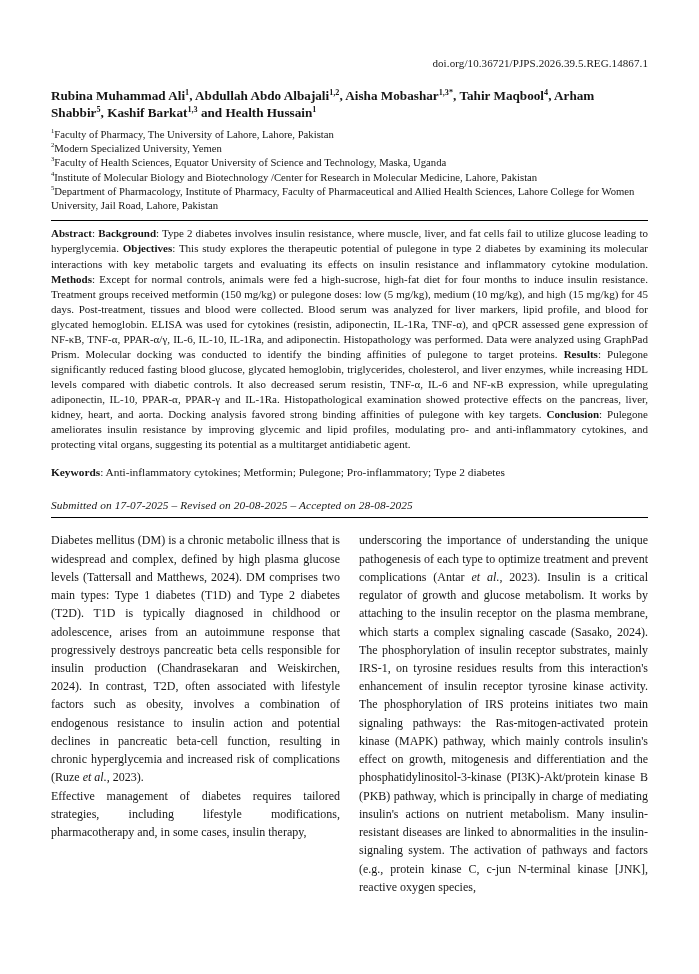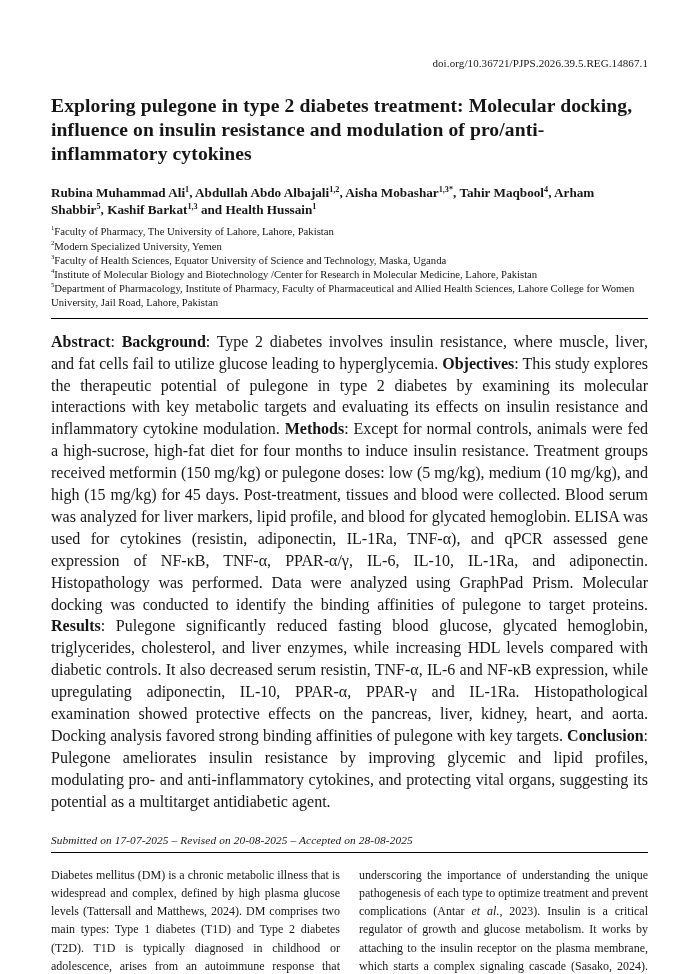--- a/index.html
+++ b/index.html
@@ -25,22 +25,22 @@
   }
 
   .authors { margin-top:19px; font-size:13.2px; font-weight:bold; line-height:1.25; }
 
   .affiliations { margin-top:6px; font-size:10.7px; line-height:1.33; }
   .affiliation-line { display:block; }
 
   .rule-thick { border:none; border-top:1.6px solid #000; margin-top:8px; }
 
   .abstract {
-    margin-top:12px;
-    font-size:16px; line-height:1.37; text-align:justify;
+    margin-top:5px;
+    font-size:11px; line-height:1.37; text-align:justify;
   }
 
   .keywords { margin-top:14px; font-size:11.35px; }
 
   .dates { margin-top:21px; font-size:11.35px; font-style:italic; letter-spacing:0.1px; }
 
   .rule-mid { border:none; border-top:1.6px solid #000; margin-top:6px; }
 
   .columns { display:flex; gap:19px; margin-top:13px; }
   .col { flex:1; font-size:12px; line-height:1.52; text-align:justify; }
@@ -48,36 +48,36 @@
   .col p { margin-bottom:0; }
   .col p:last-of-type { margin-bottom:0; }
 </style>
 </head>
 <body>
 
 <div class="page">
 
   <div class="doi">doi.org/10.36721/PJPS.2026.39.5.REG.14867.1</div>
 
-  <h1 class="title">Exploring pulegone in type 2 diabetes treatment: Molecular docking, influence on insulin resistance and modulation of pro/anti-inflammatory cytokines</h1>
 
   <div class="authors"><span>Rubina Muhammad Ali</span><sup>1</sup><span>, Abdullah Abdo Albajali</span><sup>1,2</sup><span>, Aisha Mobashar</span><sup>1,3*</sup><span>, Tahir Maqbool</span><sup>4</sup><span>, Arham Shabbir</span><sup>5</sup><span>, Kashif Barkat</span><sup>1,3</sup><span> and Health Hussain</span><sup>1</sup></div>
 
   <div class="affiliations">
     <span class="affiliation-line"><sup>1</sup><span>Faculty of Pharmacy, The University of Lahore, Lahore, Pakistan</span></span>
     <span class="affiliation-line"><sup>2</sup><span>Modern Specialized University, Yemen</span></span>
     <span class="affiliation-line"><sup>3</sup><span>Faculty of Health Sciences, Equator University of Science and Technology, Maska, Uganda</span></span>
     <span class="affiliation-line"><sup>4</sup><span>Institute of Molecular Biology and Biotechnology /Center for Research in Molecular Medicine, Lahore, Pakistan</span></span>
     <span class="affiliation-line"><sup>5</sup><span>Department of Pharmacology, Institute of Pharmacy, Faculty of Pharmaceutical and Allied Health Sciences, Lahore College for Women University, Jail Road, Lahore, Pakistan</span></span>
   </div>
 
   <hr class="rule-thick">
 
   <div class="abstract"><span class="b">Abstract</span><span>: </span><span class="b">Background</span><span>: Type 2 diabetes involves insulin resistance, where muscle, liver, and fat cells fail to utilize glucose leading to hyperglycemia. </span><span class="b">Objectives</span><span>: This study explores the therapeutic potential of pulegone in type 2 diabetes by examining its molecular interactions with key metabolic targets and evaluating its effects on insulin resistance and inflammatory cytokine modulation. </span><span class="b">Methods</span><span>: Except for normal controls, animals were fed a high-sucrose, high-fat diet for four months to induce insulin resistance. Treatment groups received metformin (150 mg/kg) or pulegone doses: low (5 mg/kg), medium (10 mg/kg), and high (15 mg/kg) for 45 days. Post-treatment, tissues and blood were collected. Blood serum was analyzed for liver markers, lipid profile, and blood for glycated hemoglobin. ELISA was used for cytokines (resistin, adiponectin, IL-1Ra, TNF-α), and qPCR assessed gene expression of NF-κB, TNF-α, PPAR-α/γ, IL-6, IL-10, IL-1Ra, and adiponectin. Histopathology was performed. Data were analyzed using GraphPad Prism. Molecular docking was conducted to identify the binding affinities of pulegone to target proteins. </span><span class="b">Results</span><span>: Pulegone significantly reduced fasting blood glucose, glycated hemoglobin, triglycerides, cholesterol, and liver enzymes, while increasing HDL levels compared with diabetic controls. It also decreased serum resistin, TNF-α, IL-6 and NF-κB expression, while upregulating adiponectin, IL-10, PPAR-α, PPAR-γ and IL-1Ra. Histopathological examination showed protective effects on the pancreas, liver, kidney, heart, and aorta. Docking analysis favored strong binding affinities of pulegone with key targets. </span><span class="b">Conclusion</span><span>: Pulegone ameliorates insulin resistance by improving glycemic and lipid profiles, modulating pro- and anti-inflammatory cytokines, and protecting vital organs, suggesting its potential as a multitarget antidiabetic agent.</span></div>
 
+  <div class="keywords"><span class="b">Keywords</span><span>: Anti-inflammatory cytokines; Metformin; Pulegone; Pro-inflammatory; Type 2 diabetes</span></div>
 
   <div class="dates">Submitted on 17-07-2025 – Revised on 20-08-2025 – Accepted on 28-08-2025</div>
 
   <hr class="rule-mid">
 
   <div class="columns">
     <div class="col">
       <p><span>Diabetes mellitus (DM) is a chronic metabolic illness that is widespread and complex, defined by high plasma glucose levels (Tattersall and Matthews, 2024). DM comprises two main types: Type 1 diabetes (T1D) and Type 2 diabetes (T2D). T1D is typically diagnosed in childhood or adolescence, arises from an autoimmune response that progressively destroys pancreatic beta cells responsible for insulin production (Chandrasekaran and Weiskirchen, 2024). In contrast, T2D, often associated with lifestyle factors such as obesity, involves a combination of endogenous resistance to insulin action and potential declines in pancreatic beta-cell function, resulting in chronic hyperglycemia and increased risk of complications (Ruze </span><span class="i">et al.</span><span>, 2023).</span></p>
       <p><span>Effective management of diabetes requires tailored strategies, including lifestyle modifications, pharmacotherapy and, in some cases, insulin therapy,</span></p>
 

